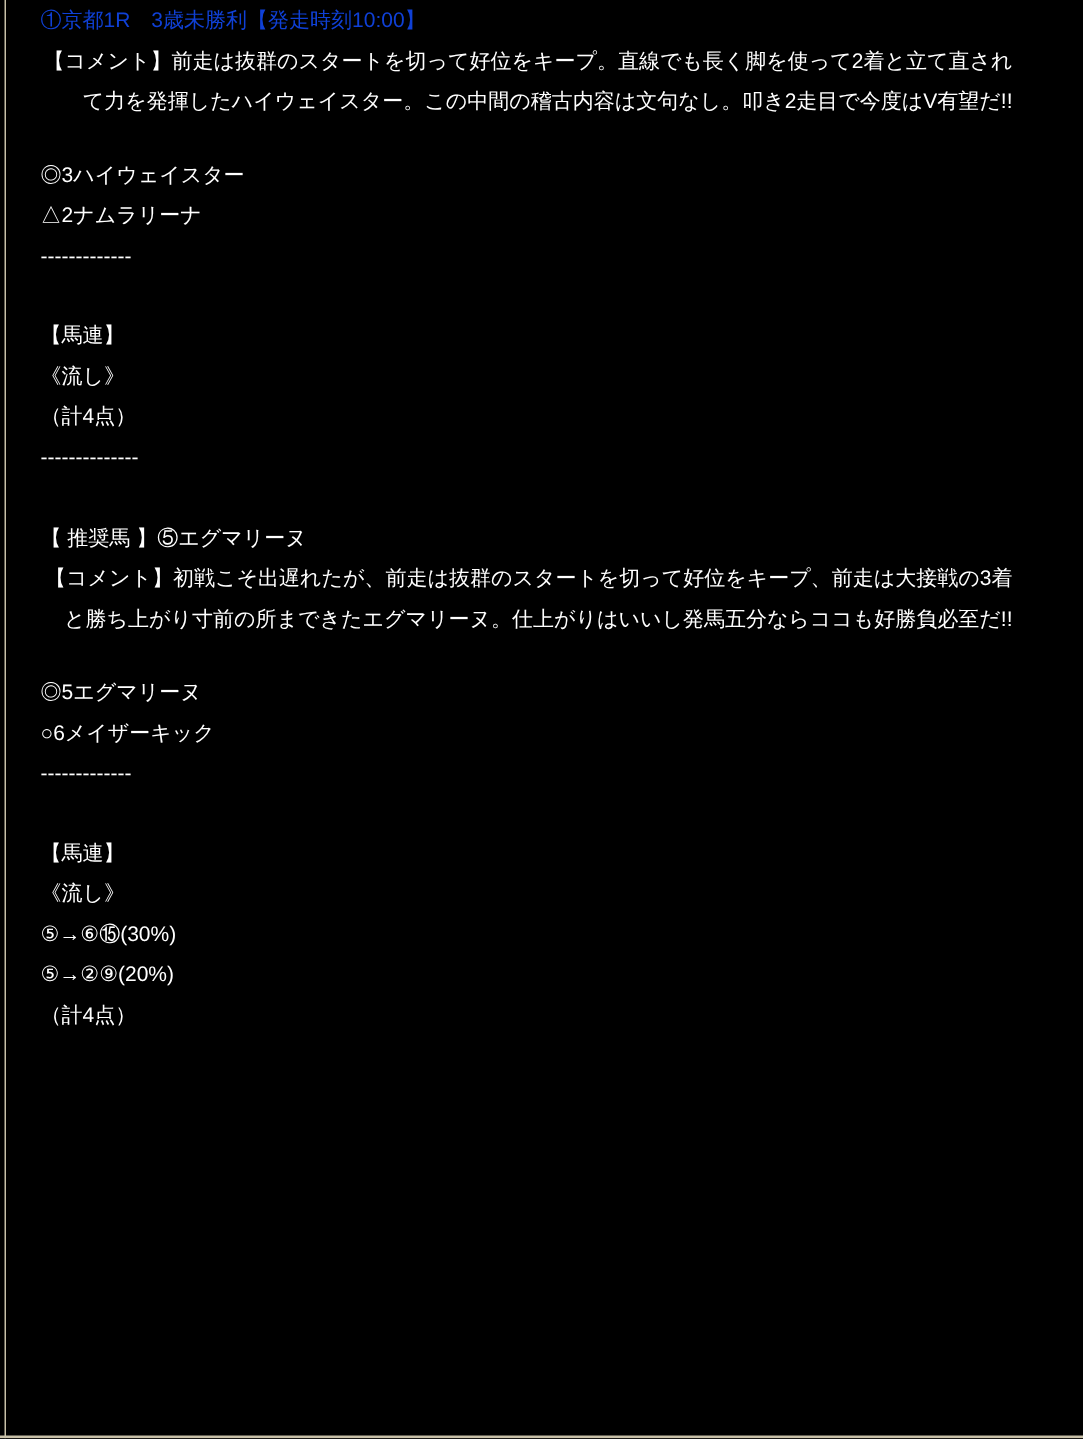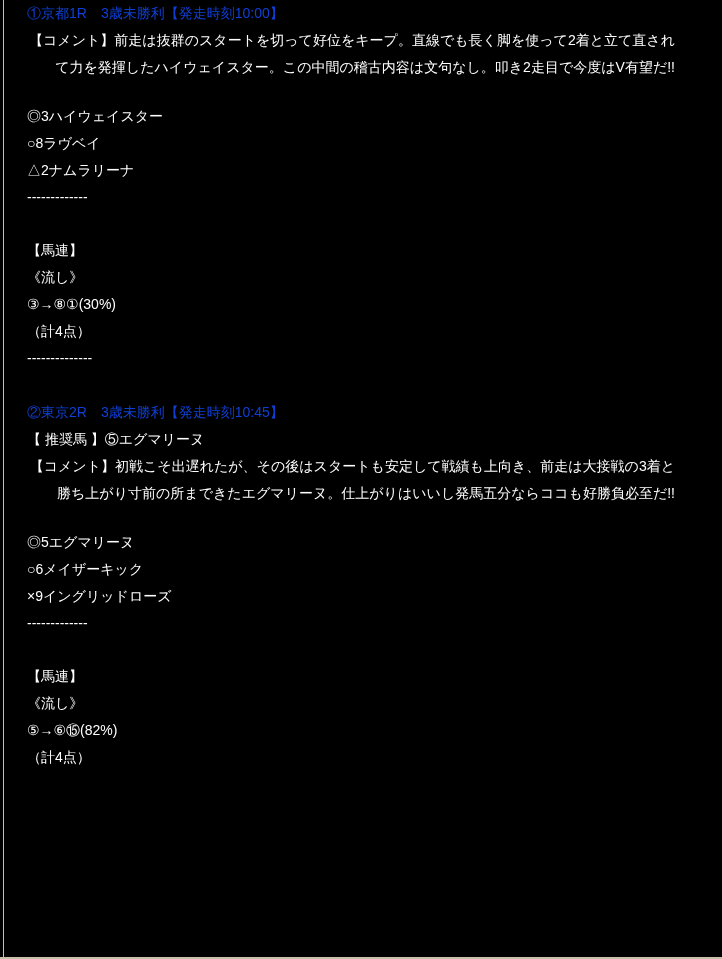--- a/index.html
+++ b/index.html
@@ -47,42 +47,39 @@
   <div class="edge-left"></div>
   <div class="edge-bottom"></div>
 
   <main class="content">
 
     <section>
       <div class="line race-header">①京都1R　3歳未勝利【発走時刻10:00】</div>
       <div class="comment">【コメント】前走は抜群のスタートを切って好位をキープ。直線でも長く脚を使って2着と立て直されて力を発揮したハイウェイスター。この中間の稽古内容は文句なし。叩き2走目で今度はV有望だ!!</div>
       <div class="sp-a"></div>
       <div class="line">◎3ハイウェイスター</div>
-      <div class="line">○8ラヴベイ</div>
       <div class="line">△2ナムラリーナ</div>
       <div class="line">-------------</div>
       <div class="sp-b"></div>
       <div class="line">【馬連】</div>
       <div class="line">《流し》</div>
-      <div class="line">③→⑧①(30%)</div>
       <div class="line">（計4点）</div>
       <div class="line">--------------</div>
       <div class="sp-c"></div>
     </section>
 
     <section>
-      <div class="line race-header">②東京2R　3歳未勝利【発走時刻10:45】</div>
       <div class="line">【 推奨馬 】⑤エグマリーヌ</div>
-      <div class="comment">【コメント】初戦こそ出遅れたが、その後はスタートも安定して戦績も上向き、前走は大接戦の3着と勝ち上がり寸前の所まできたエグマリーヌ。仕上がりはいいし発馬五分ならココも好勝負必至だ!!</div>
+      <div class="comment">【コメント】初戦こそ出遅れたが、前走は抜群のスタートを切って好位をキープ、前走は大接戦の3着と勝ち上がり寸前の所まできたエグマリーヌ。仕上がりはいいし発馬五分ならココも好勝負必至だ!!</div>
       <div class="sp-a"></div>
       <div class="line">◎5エグマリーヌ</div>
       <div class="line">○6メイザーキック</div>
-      <div class="line">×9イングリッドローズ</div>
       <div class="line">-------------</div>
       <div class="sp-b"></div>
       <div class="line">【馬連】</div>
       <div class="line">《流し》</div>
-      <div class="line">⑤→⑥⑮(82%)</div>
+      <div class="line">⑤→⑥⑮(30%)</div>
+      <div class="line">⑤→②⑨(20%)</div>
       <div class="line">（計4点）</div>
     </section>
 
   </main>
 </div>
 
 </body></html>

